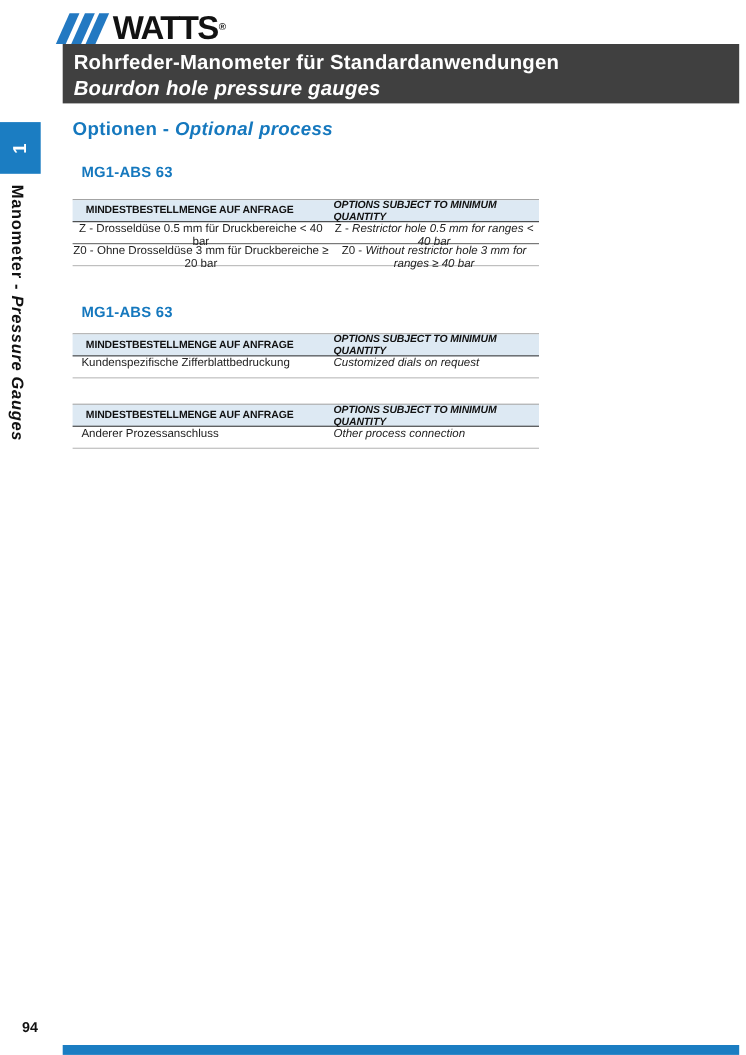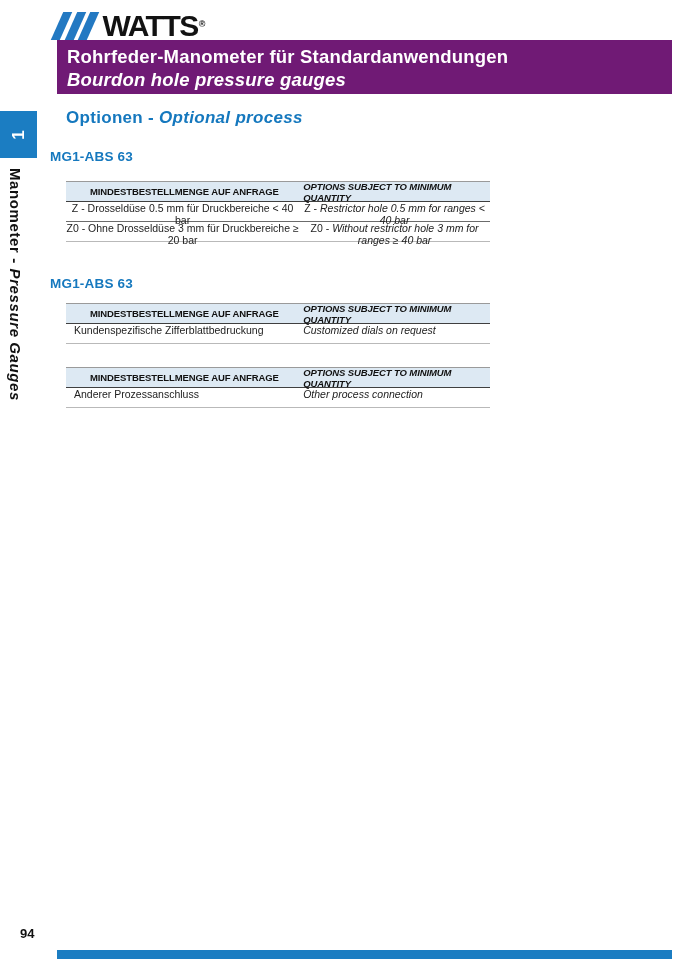--- a/index.html
+++ b/index.html
@@ -25,21 +25,21 @@
   }
   .wordmark {
     font-size:30px; font-weight:bold; letter-spacing:-1.5px;
     color:#121212; line-height:28px;
   }
   .reg-mark { font-size:9px; font-weight:bold; vertical-align:top; position:relative; top:-2px; left:1px; }
 
   
   .banner {
     position:absolute; left:57px; top:40px; width:615px; height:54px;
-    background:#701a75; color:#ffffff;
+    background:#404040; color:#ffffff;
     box-sizing:border-box; padding:5px 0 16px 10px;
   }
   .banner-de { font-size:18.5px; font-weight:bold; line-height:23px; letter-spacing:0.2px; }
   .banner-en { font-size:18.5px; font-weight:bold; font-style:italic; line-height:23px; letter-spacing:0.2px; }
 
   
   .chapter-tab {
     position:absolute; left:0; top:111px; width:37px; height:47px;
     background:#1b7dc2;
     display:flex; align-items:center; justify-content:center;
@@ -56,42 +56,42 @@
   }
   .side-label .en { font-style:italic; }
 
   
   .options-heading {
     position:absolute; left:66px; top:108px;
     font-size:17px; font-weight:bold; color:#1578be; letter-spacing:0.3px;
   }
   .options-heading .en { font-style:italic; }
   .model-heading {
-    position:absolute; left:50px;
+    position:absolute; left:74px;
     font-size:13.5px; font-weight:bold; color:#1578be; letter-spacing:0.2px;
   }
   .model-1 { top:149px; }
   .model-2 { top:276px; }
 
   
   .opt-table {
     position:absolute; left:66px; width:424px;
     border-top:1px solid #9a9a9a;
     font-size:10.5px;
   }
   .t1 { top:181px; }
   .t2 { top:303px; }
   .t3 { top:367px; }
   .thead {
     display:flex; align-items:center; height:19px;
     background:#dde9f3;
     border-bottom:1px solid #3f3f3f;
   }
   .th-de {
-    width:55%; box-sizing:border-box; padding-left:24px;
+    width:55%; box-sizing:border-box; padding-left:12px;
     font-weight:bold; font-size:9.5px; color:#111; letter-spacing:-0.1px;
   }
   .th-en {
     width:45%; box-sizing:border-box; padding-left:4px;
     font-weight:bold; font-style:italic; font-size:9.5px; color:#111; letter-spacing:-0.1px;
   }
   .trow {
     display:flex; align-items:flex-start; height:19px;
     border-bottom:1px solid #6b6b6b;
     color:#222;

